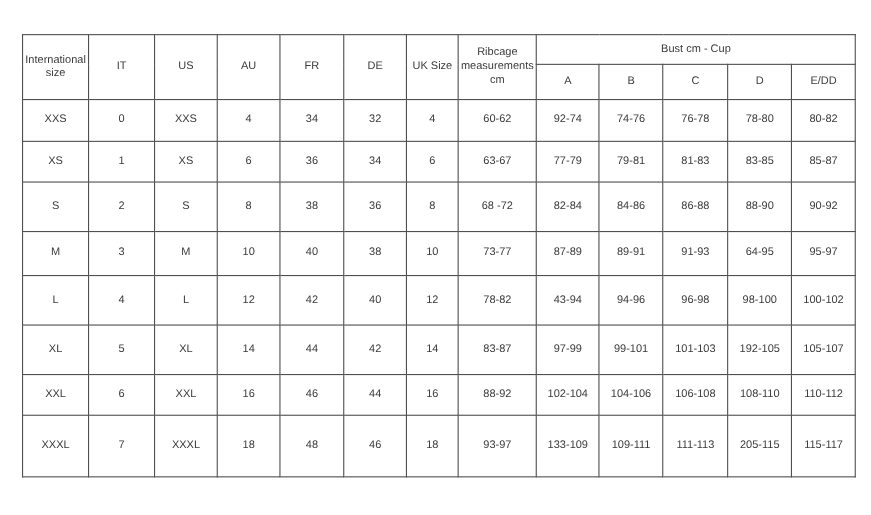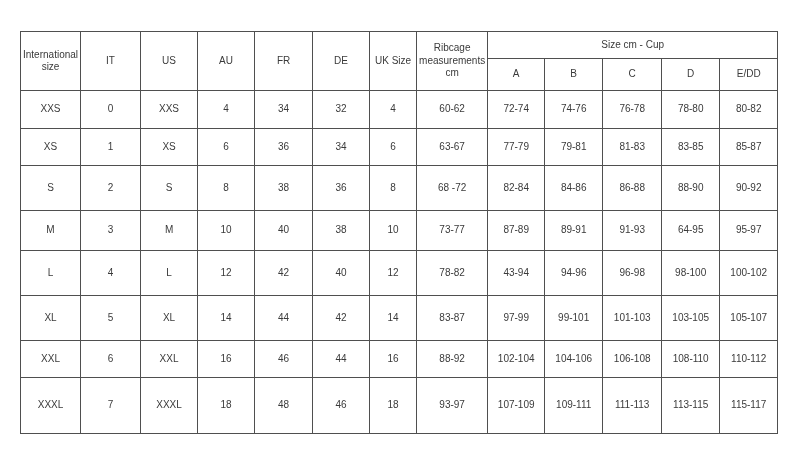--- a/index.html
+++ b/index.html
@@ -87,41 +87,41 @@
     <thead>
       <tr class="hrow-top">
         <th rowspan="2">International size</th>
         <th rowspan="2">IT</th>
         <th rowspan="2">US</th>
         <th rowspan="2">AU</th>
         <th rowspan="2">FR</th>
         <th rowspan="2">DE</th>
         <th rowspan="2">UK Size</th>
         <th rowspan="2">Ribcage measurements cm</th>
-        <th colspan="5">Size cm - Cup</th>
+        <th colspan="5">Bust cm - Cup</th>
       </tr>
       <tr class="hrow-cups">
         <th>A</th>
         <th>B</th>
         <th>C</th>
         <th>D</th>
         <th>E/DD</th>
       </tr>
     </thead>
     <tbody>
         <tr>
           <td>XXS</td>
           <td>0</td>
           <td>XXS</td>
           <td>4</td>
           <td>34</td>
           <td>32</td>
           <td>4</td>
           <td>60-62</td>
-          <td>72-74</td>
+          <td>92-74</td>
           <td>74-76</td>
           <td>76-78</td>
           <td>78-80</td>
           <td>80-82</td>
         </tr>
         <tr>
           <td>XS</td>
           <td>1</td>
           <td>XS</td>
           <td>6</td>
@@ -185,21 +185,21 @@
           <td>5</td>
           <td>XL</td>
           <td>14</td>
           <td>44</td>
           <td>42</td>
           <td>14</td>
           <td>83-87</td>
           <td>97-99</td>
           <td>99-101</td>
           <td>101-103</td>
-          <td>103-105</td>
+          <td>192-105</td>
           <td>105-107</td>
         </tr>
         <tr>
           <td>XXL</td>
           <td>6</td>
           <td>XXL</td>
           <td>16</td>
           <td>46</td>
           <td>44</td>
           <td>16</td>
@@ -212,21 +212,21 @@
         </tr>
         <tr>
           <td>XXXL</td>
           <td>7</td>
           <td>XXXL</td>
           <td>18</td>
           <td>48</td>
           <td>46</td>
           <td>18</td>
           <td>93-97</td>
-          <td>107-109</td>
+          <td>133-109</td>
           <td>109-111</td>
           <td>111-113</td>
-          <td>113-115</td>
+          <td>205-115</td>
           <td>115-117</td>
         </tr>
       </tbody>
   </table>
 </div>
 
 </body></html>

